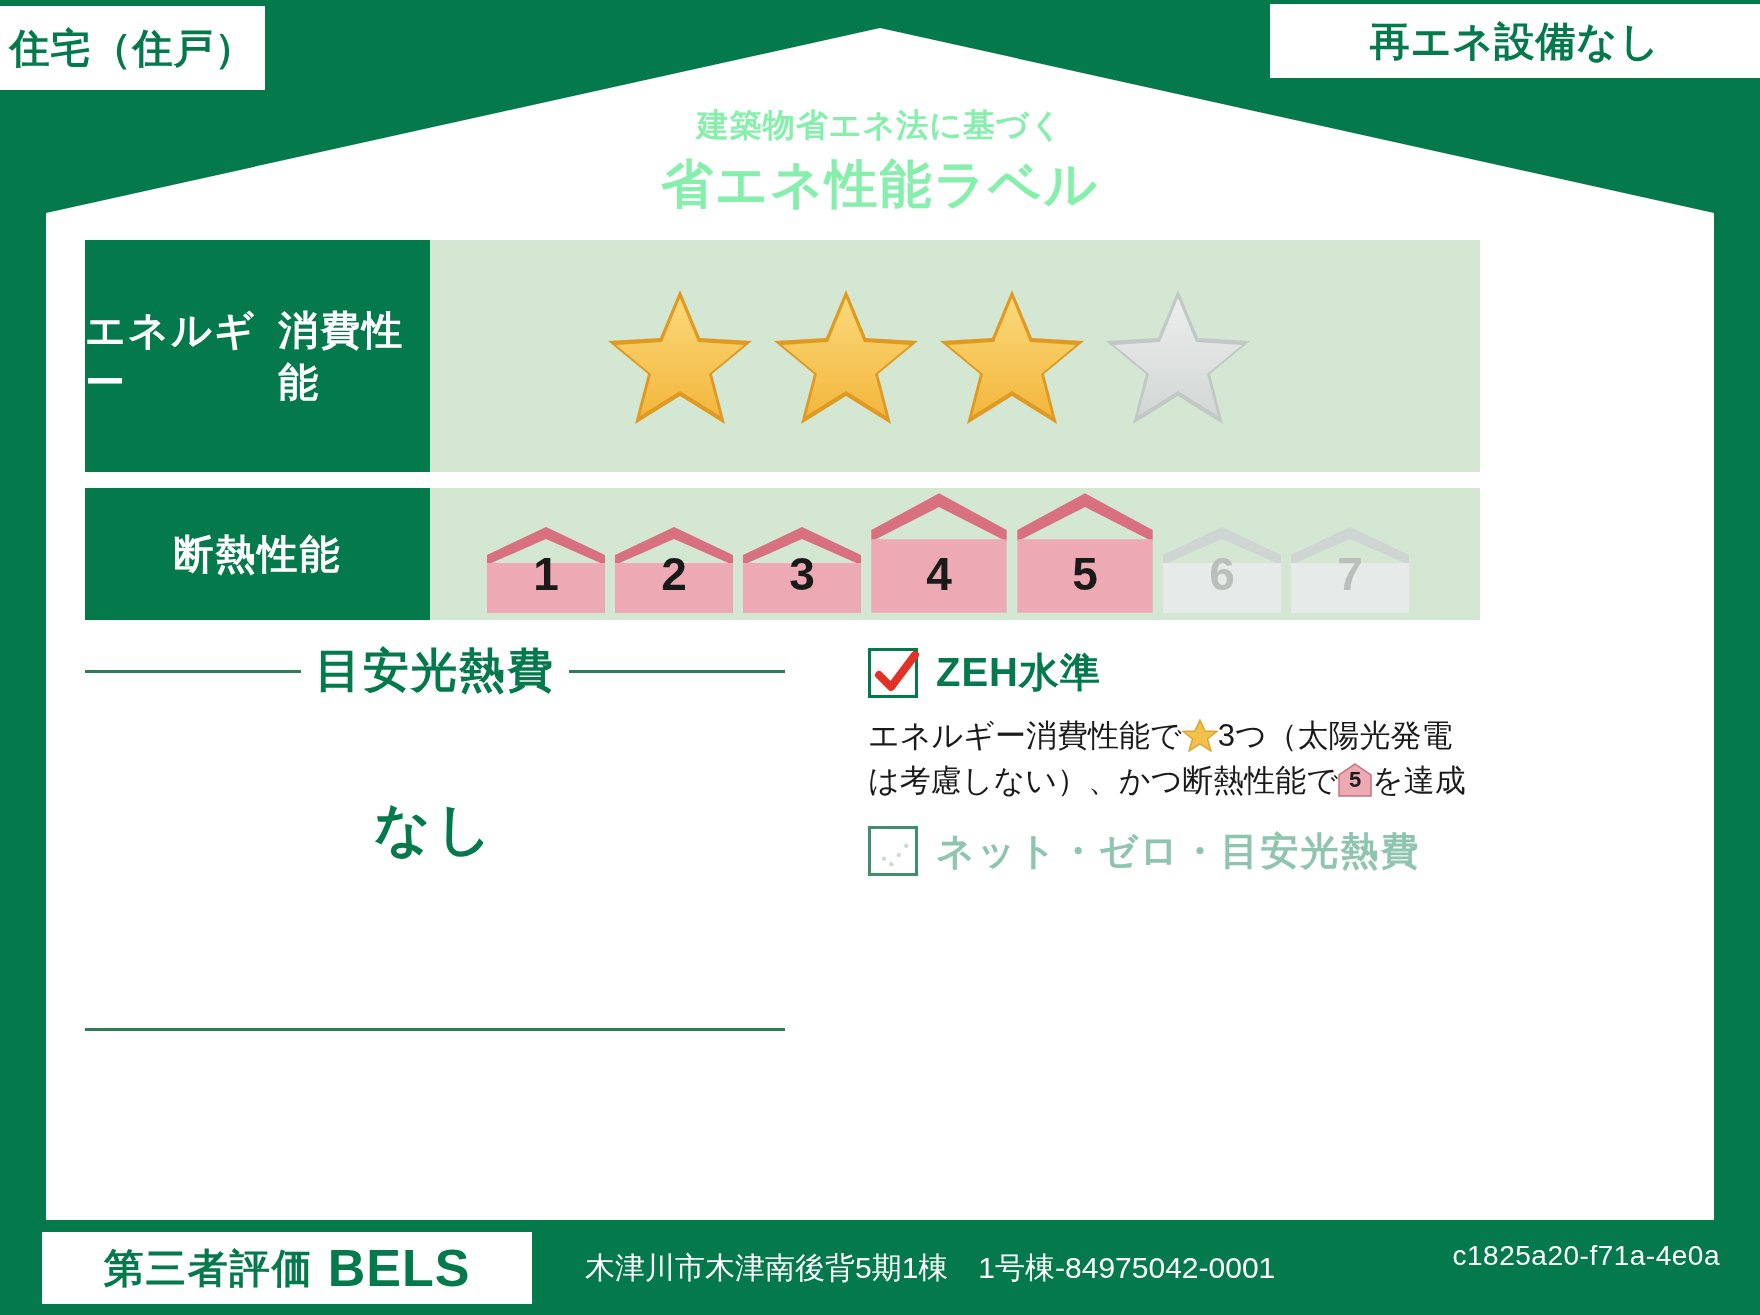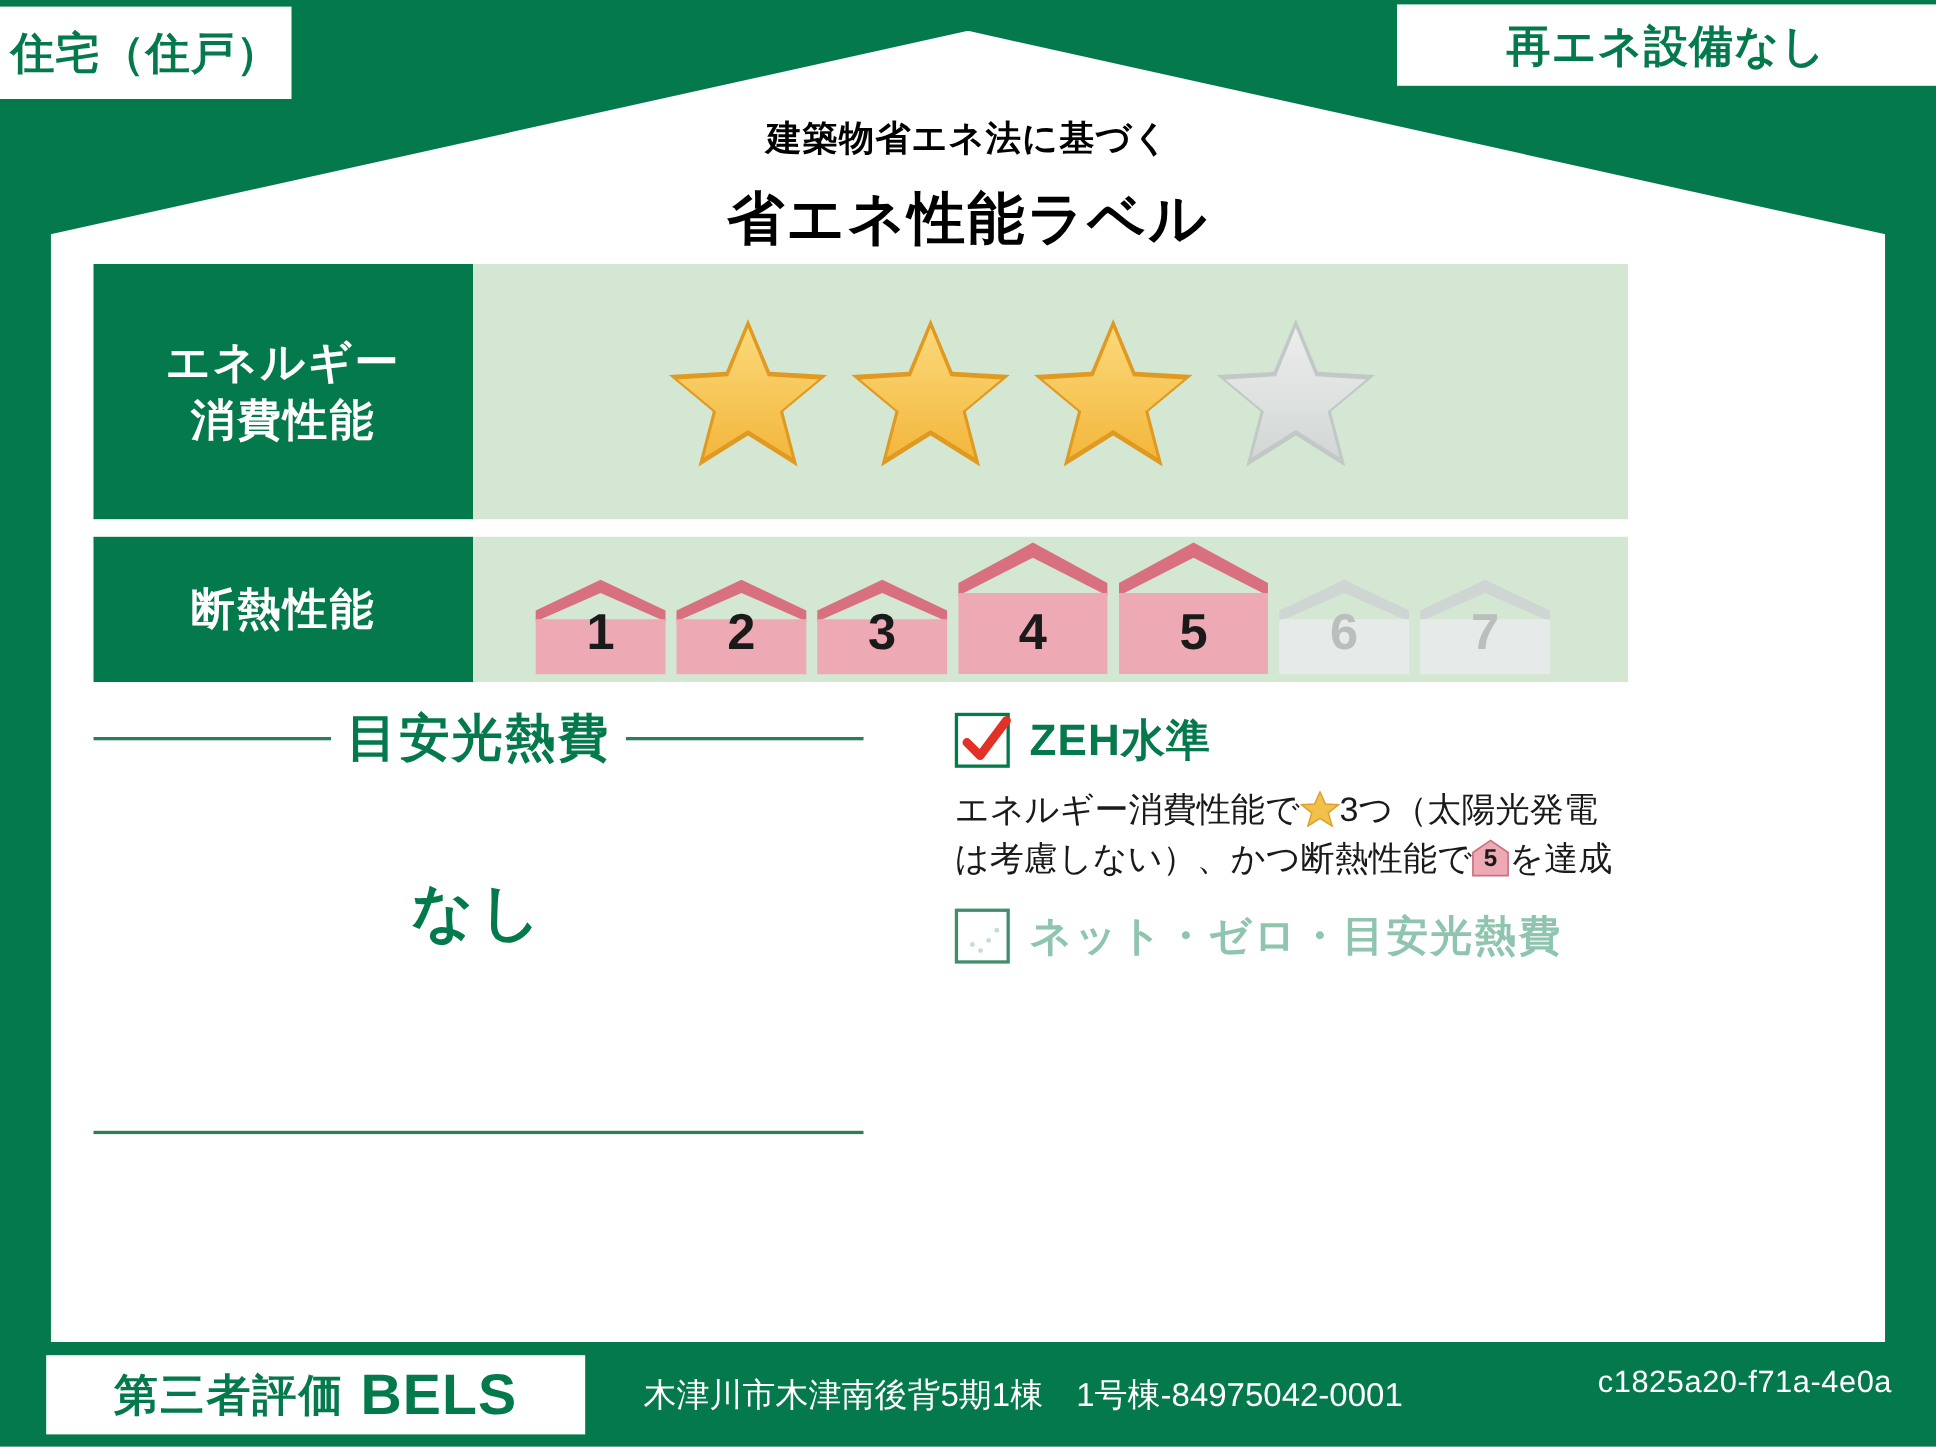--- a/index.html
+++ b/index.html
@@ -29,33 +29,33 @@
     font-weight:bold;
     display:flex;align-items:center;justify-content:center;
     letter-spacing:1px;
   }
   .badge-left{left:0;top:6px;width:265px;height:84px;font-size:40px;}
   .badge-right{right:0;top:4px;width:490px;height:74px;font-size:40px;}
 
   
   .title-wrap{
     position:absolute;left:0;right:0;top:104px;
-    text-align:center;color:#000000;
+    text-align:center;color:#86efac;
   }
   .title-sub{font-size:32px;font-weight:bold;letter-spacing:1px;}
-  .title-main{font-size:52px;font-weight:bold;letter-spacing:2px;margin-top:16px;}
+  .title-main{font-size:52px;font-weight:bold;letter-spacing:2px;margin-top:2px;}
 
   
   .rows{position:absolute;left:85px;top:240px;width:1395px;}
   .perf-row{display:flex;height:232px;margin-bottom:16px;}
   .perf-row.second{height:132px;}
   .row-label{
     width:345px;
     background:#04794b;color:#fff;
-    display:flex;flex-direction:column;
+    display:flex;
     align-items:center;justify-content:center;
     font-size:40px;font-weight:bold;line-height:1.3;letter-spacing:2px;
     flex:none;
   }
   .row-value{
     flex:1;background:#d3e7d3;
     display:flex;align-items:center;
   }
 
   

